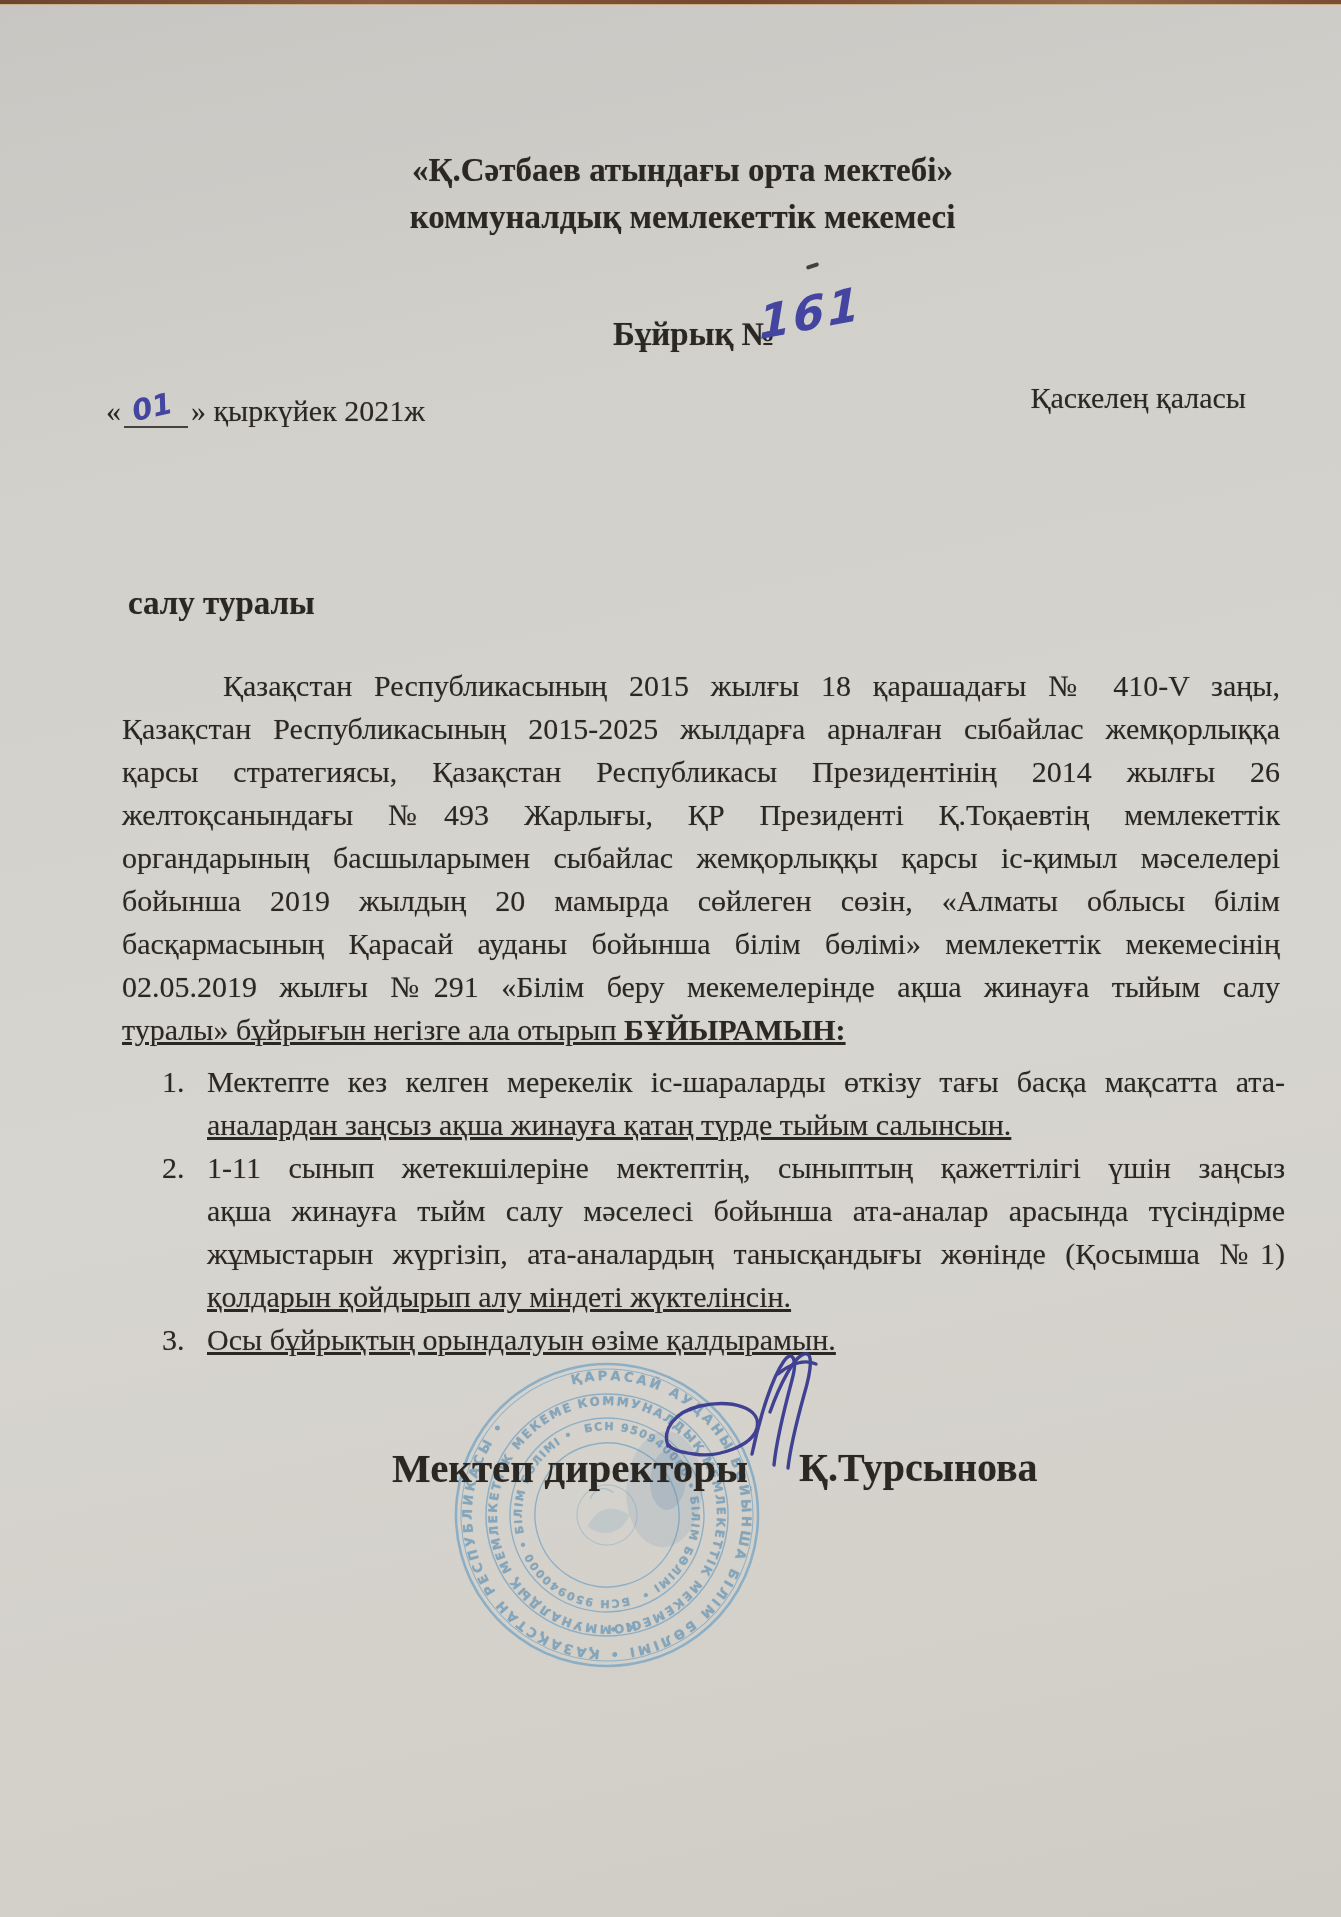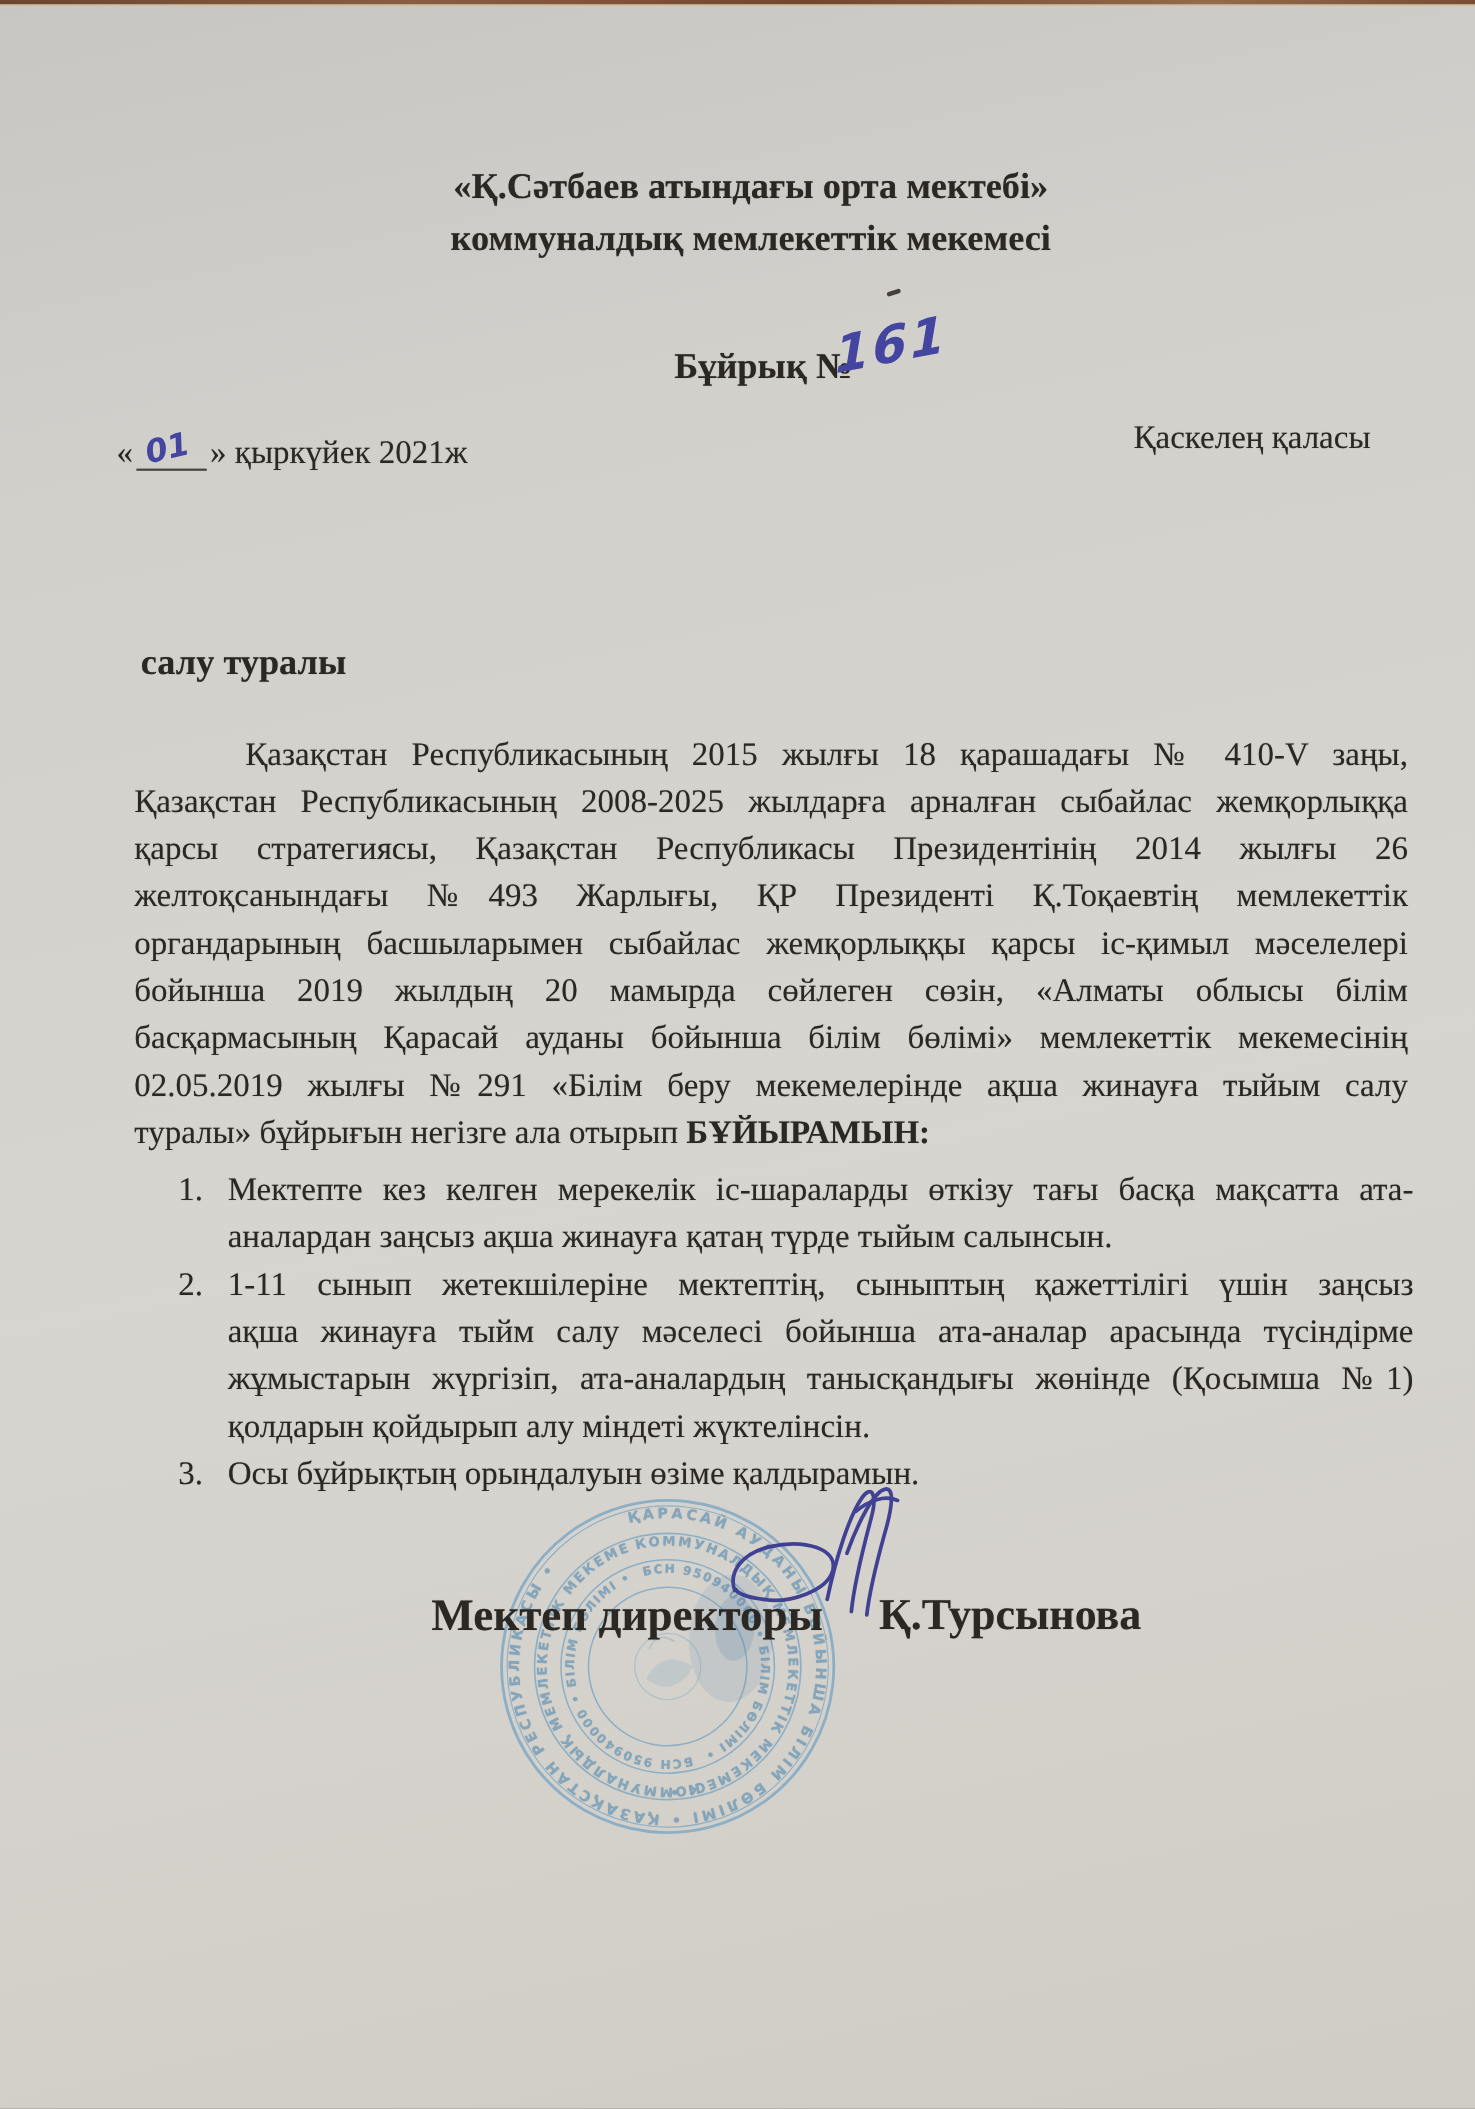--- a/index.html
+++ b/index.html
@@ -22,21 +22,21 @@
   .hw-order{position:absolute;left:758px;top:286px;font-size:46px;font-weight:bold;letter-spacing:3px;transform:rotate(-11deg) skewX(-10deg);}
   .date-line{position:absolute;left:106px;top:392px;font-size:30px;white-space:nowrap;}
   .blank{display:inline-block;width:64px;height:34px;border-bottom:2.5px solid #46423c;position:relative;vertical-align:-7px;margin:0 3px;}
   .hw-day{position:absolute;left:8px;top:-2px;font-size:29px;font-weight:bold;transform:rotate(-13deg);}
   .city{position:absolute;top:381px;right:95px;font-size:30px;white-space:nowrap;}
   .subject{position:absolute;font-weight:bold;font-size:33px;white-space:nowrap;}
   .subject1{left:118px;top:518px;} .subject2{left:128px;top:585px;}
   .bodytext{position:absolute;left:122px;top:664px;width:1158px;font-size:30px;line-height:43px;}
   .jline{text-align:justify;text-align-last:justify;}
   .indent{padding-left:101px;}
-  .lastline{text-align:left;}
+  .lastline{text-align:left;text-decoration:underline;}
   .decree{font-weight:bold;}
   .list{position:absolute;left:162px;top:1060px;width:1123px;font-size:30px;line-height:43px;}
   .li{display:flex;}
   .li .num{flex:0 0 45px;}
   .li .ltext{flex:1;}
   .sign-role{position:absolute;left:392px;top:1444px;font-weight:bold;font-size:41px;white-space:nowrap;}
   .sign-name{position:absolute;left:799px;top:1444px;font-weight:bold;font-size:40px;white-space:nowrap;}
   .stamp{position:absolute;left:437px;top:1345px;opacity:.82;}
   .stamp text{fill:#6f9dbd;font-family:"DejaVu Sans",sans-serif;font-weight:bold;}
   .ring1{font-size:13px;letter-spacing:3px;}
@@ -62,21 +62,21 @@
   <div class="hw hw-order">161</div>
 
   <div class="date-line"><span>«</span><span class="blank"><span class="hw hw-day">01</span></span><span>»</span><span> қыркүйек 2021ж</span></div>
 
   <div class="city">Қаскелең қаласы</div>
 
   <div class="subject subject2">салу туралы</div>
 
   <div class="bodytext">
     <div class="jline indent">Қазақстан Республикасының 2015 жылғы 18 қарашадағы № 410-V заңы,</div>
-    <div class="jline">Қазақстан Республикасының 2008-2025 жылдарға арналған сыбайлас жемқорлыққа</div>
+    <div class="jline">Қазақстан Республикасының 2015-2025 жылдарға арналған сыбайлас жемқорлыққа</div>
     <div class="jline">қарсы стратегиясы, Қазақстан Республикасы Президентінің 2014 жылғы 26</div>
     <div class="jline">желтоқсанындағы №493 Жарлығы, ҚР Президенті Қ.Тоқаевтің мемлекеттік</div>
     <div class="jline">органдарының басшыларымен сыбайлас жемқорлыққы қарсы іс-қимыл мәселелері</div>
     <div class="jline">бойынша 2019 жылдың 20 мамырда сөйлеген сөзін, «Алматы облысы білім</div>
     <div class="jline">басқармасының Қарасай ауданы бойынша білім бөлімі» мемлекеттік мекемесінің</div>
     <div class="jline">02.05.2019 жылғы №291 «Білім беру мекемелерінде ақша жинауға тыйым салу</div>
     <div class="lastline"><span>туралы» бұйрығын негізге ала отырып </span><span class="decree">БҰЙЫРАМЫН:</span></div>
   </div>
 
   <div class="list">

